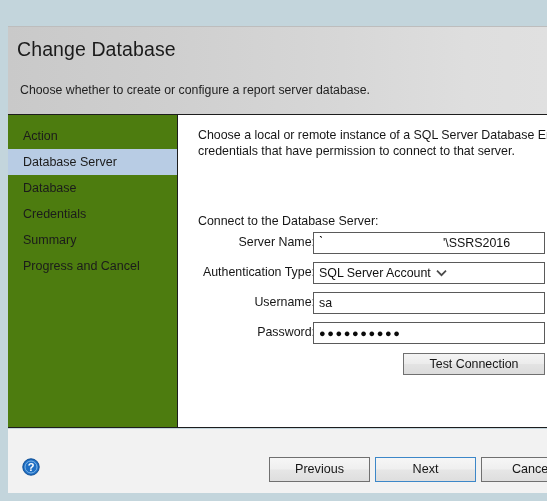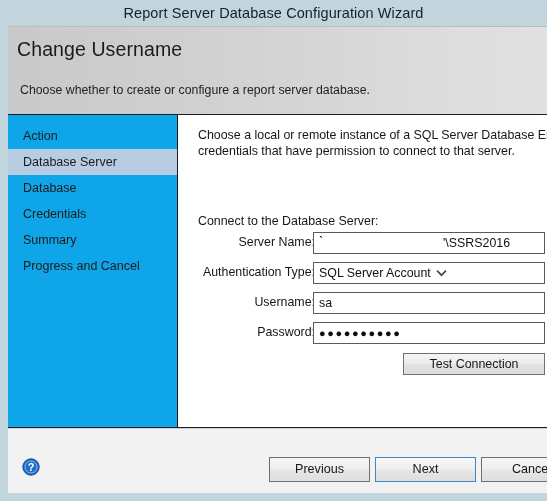--- a/index.html
+++ b/index.html
@@ -87,21 +87,21 @@
     overflow: hidden;
   }
 
   
   #sidebar {
     position: absolute;
     left: 0;
     top: 0;
     width: 170px;
     height: 100%;
-    background: #0ea5e9;
+    background: #4d7c0f;
     border-right: 1px solid #1d1d1d;
     box-sizing: border-box;
     padding-top: 8px;
   }
   .nav-item {
     height: 26px;
     line-height: 26px;
     padding-left: 15px;
     font-size: 12.5px;
     color: #1b1b1b;
@@ -278,26 +278,23 @@
     left: 332px;
     border: 1px solid #3c87c8;
   }
   #cancel-button { left: 438px; }
 </style>
 </head>
 <body>
 
 <div id="window">
 
-  <div id="titlebar">
-    <span id="titlebar-text">Report Server Database Configuration Wizard</span>
-  </div>
 
   <div id="header">
-    <div id="header-title">Change Username</div>
+    <div id="header-title">Change Database</div>
     <div id="header-subtitle">Choose whether to create or configure a report server database.</div>
   </div>
 
   <div id="body-panel">
 
     <div id="sidebar">
       <div class="nav-item">Action</div>
       <div class="nav-item selected">Database Server</div>
       <div class="nav-item">Database</div>
       <div class="nav-item">Credentials</div>

